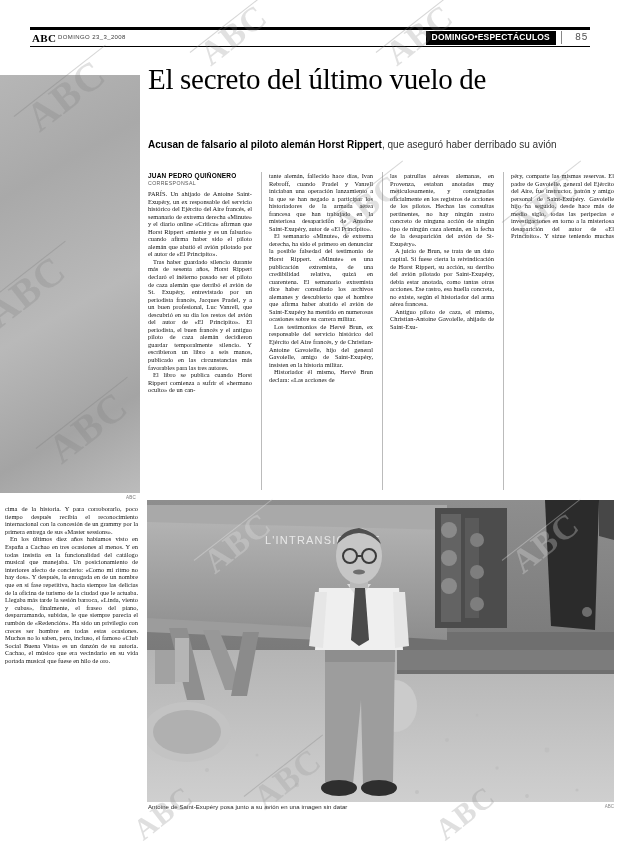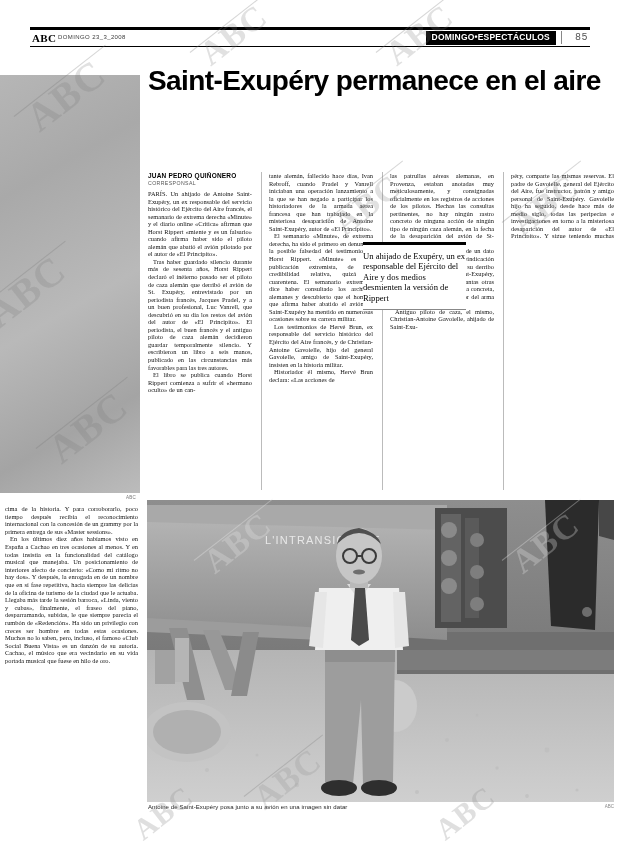--- a/index.html
+++ b/index.html
@@ -325,23 +325,26 @@
     <div class="mh-section">DOMINGO•ESPECTÁCULOS</div>
     <div class="mh-divider"></div>
     <div class="mh-pagenum">85</div>
     <div class="rule-bottom"></div>
   </div>
 
   <div class="ad-block"></div>
   <div class="ad-credit">ABC</div>
 
   <div class="headline">
-    <div class="hl-line2">Saint-Exupéry permanece en el aire</div>
+    <div class="hl-line1">El secreto del último vuelo de</div>
   </div>
 
+  <div class="subhead">
+    <b>Acusan de falsario al piloto alemán Horst Rippert</b><span>, que aseguró haber derribado su avión</span>
+  </div>
 
   <div class="article">
 
     <div class="col-sep" style="left:113px;"></div>
     <div class="col-sep" style="left:234px;"></div>
     <div class="col-sep" style="left:355px;"></div>
 
     <div class="col col-1">
       <div class="byline">JUAN PEDRO QUIÑONERO</div>
       <div class="byline-role">CORRESPONSAL</div>
@@ -369,25 +372,20 @@
       </div>
     </div>
 
     <div class="col col-4">
       <div class="body-text" style="height:66px;overflow:hidden;">
         <p class="first">péry, comparte las mismas reservas. El padre de Gavoielle, general del Ejército del Aire, fue instructor, patrón y amigo personal de Saint-Exupéry. Gavoielle hijo ha seguido, desde hace más de medio siglo, todas las peripecias e investigaciones en torno a la misteriosa desaparición del autor de «El Principito». Y sigue teniendo muchas dudas, que resume de este modo: «La historia de Horst Rippert me parece un suceso plagado de «inverosimilitud». Su testimonio y el riesgo se ha montado con unas declaraciones no aportan ninguna prueba. Los autores no autorizan gratis las dos sus presuntas revelaciones. Pero sólo queda la palabra de un hombre que quiso lo se sabe que ha mentido sobre su historial y sus acciones militares. En los archivos históricos, bien conocidos y estudiados por los historiadores, no hay ningún rastro de esa acción reivindicada sin pruebas sesenta años más tarde. Rippert afirma que abatió el avión de Saint-Exupéry, pero, en verdad, todo el mundo sabe que no hay ningún impacto de bala en los restos del avión del autor de «El Principito»».</p>
       </div>
     </div>
   </div>
 
-  <div class="pullquote">
-    <div class="pq-rule-top"></div>
-    <div class="pq-text">Un ahijado de Exupéry, un ex responsable del Ejército del Aire y dos medios desmienten la versión de Rippert</div>
-    <div class="pq-rule-bottom"></div>
-  </div>
 
   <div class="bottom-left-col">
     <div class="bl-text">
       <p class="first">cima de la historia. Y para corroborarlo, poco tiempo después recibía el reconocimiento internacional con la concesión de un grammy por la primera entrega de sus «Master sessions».</p>
       <p>En los últimos diez años habíamos visto en España a Cachao en tres ocasiones al menos. Y en todas insistía en la funcionalidad del catálogo musical que manejaba. Un posicionamiento de interiores afecto de concierto: «Como mi rítmo no hay dos». Y después, la enrogada en de un nombre que en sí fase repetitiva, hacia siempre las delicias de la oficina de turismo de la ciudad que le actuaba. Llegaba más tarde la sesión barroca, «Linda, viento y cubas», finalmente, el fraseo del piano, desparramando, subidas, le que siempre parecía el rumbón de «Redención». Ha sido un privilegio con creces ser hombre en todas estas ocasiones. Muchos no lo saben, pero, incluso, el famoso «Club Social Buena Vista» es un danzón de su autoría. Cachao, el músico que era vecindario en su vida portada musical que fuese en hilo de oro.</p>
     </div>
   </div>
 
   <div class="photo-wrap">
     <svg class="photo-svg" viewBox="0 0 467 302" preserveAspectRatio="none">

